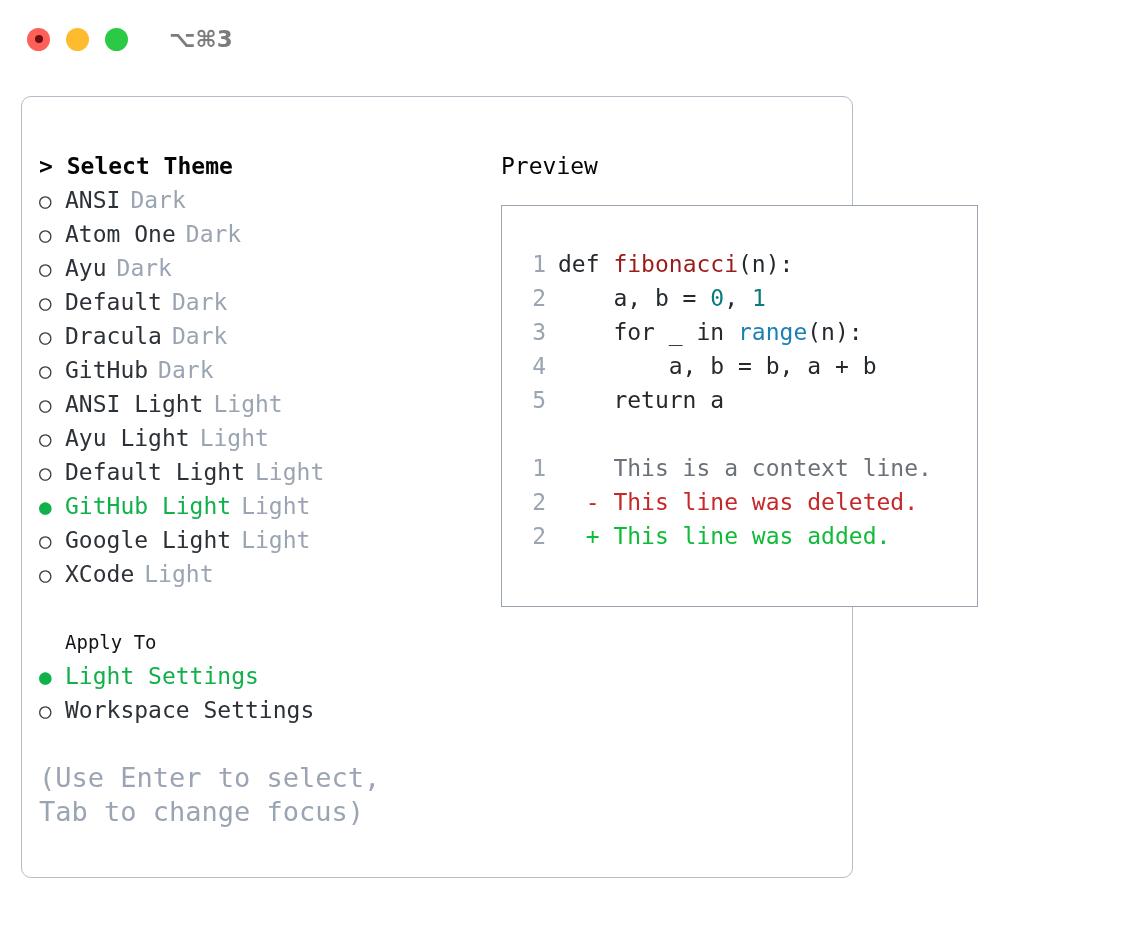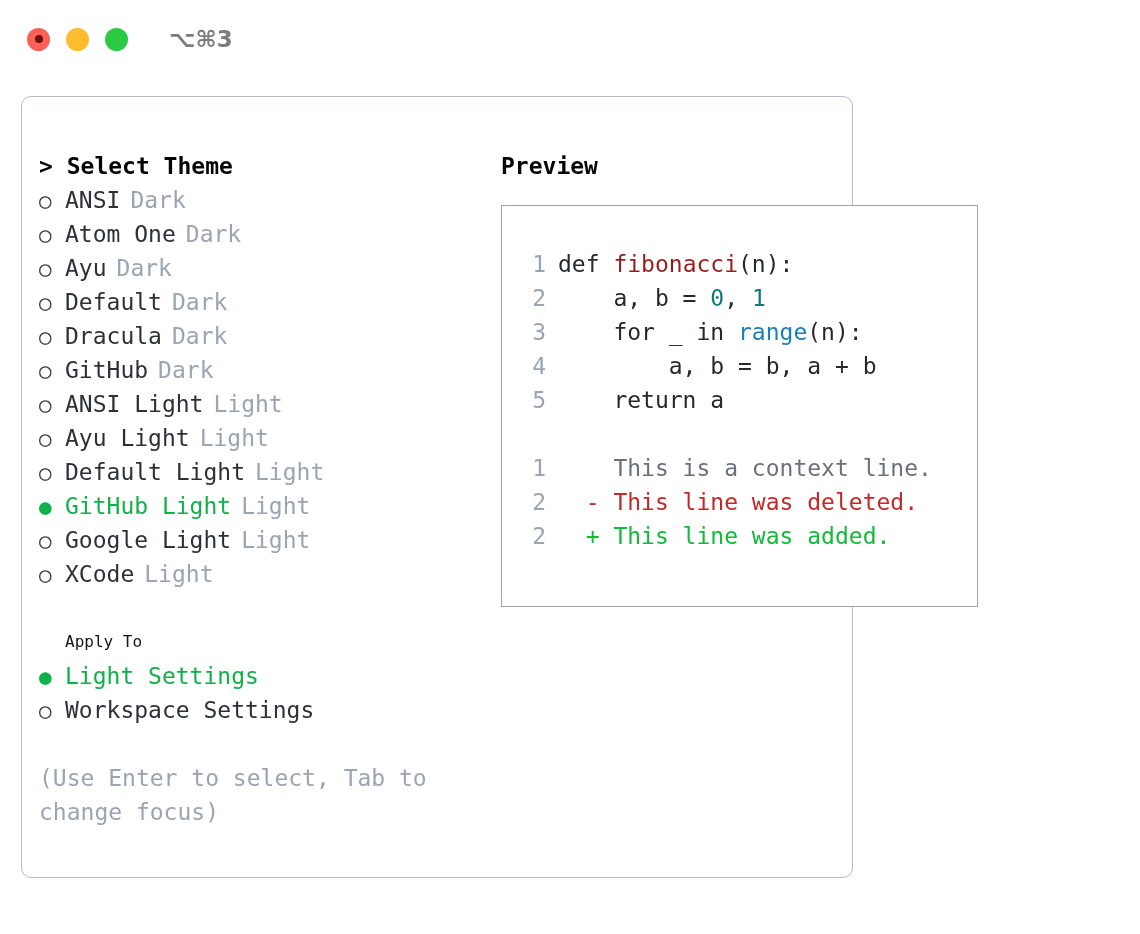--- a/index.html
+++ b/index.html
@@ -128,57 +128,57 @@
   }
   .theme-row.selected .theme-name { color: #10b04a; }
   .theme-tag {
     color: #9aa4b2;
     margin-left: 10px;
   }
 
   .spacer-row { height: 34px; }
 
   .apply-header {
-    font-size: 16px;
+    font-size: 19px;
     color: #111418;
     line-height: 34px;
     padding-left: 26px;
     white-space: pre;
   }
 
   .apply-row {
     display: flex;
     align-items: baseline;
     line-height: 34px;
     height: 34px;
     font-size: 23px;
     white-space: pre;
   }
   .apply-row .apply-label { color: #2c3138; }
   .apply-row.selected .bullet { color: #10b04a; }
   .apply-row.selected .apply-label { color: #10b04a; }
 
   .hint {
     margin-top: 34px;
-    font-size: 23px;
+    font-size: 27px;
     line-height: 34px;
     color: #9aa4b2;
     width: 400px;
   }
 
   
   .right-col {
     position: absolute;
     left: 479px;
     top: 52px;
     width: 495px;
   }
   .preview-title {
     font-size: 23px;
-    font-weight: bold;
+    font-weight: normal;
     color: #050505;
     line-height: 34px;
     white-space: pre;
   }
   .preview-box {
     margin-top: 22px;
     width: 477px;
     height: 402px;
     border: 1px solid #9aa5b1;
     box-sizing: border-box;

